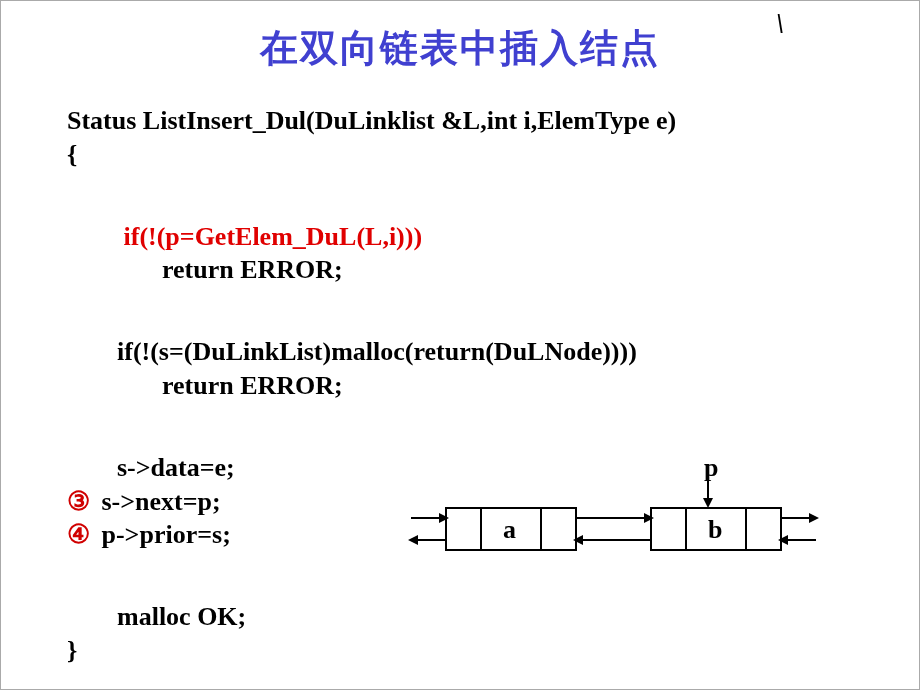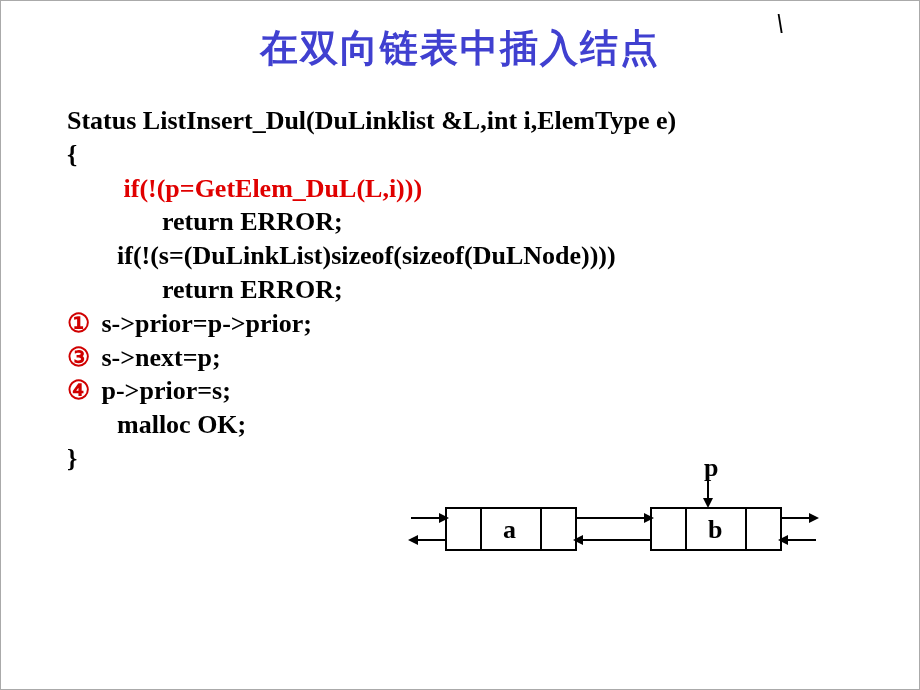--- a/index.html
+++ b/index.html
@@ -36,20 +36,21 @@
       padding-left: 66px;
       font-size: 26px;
       font-weight: bold;
       line-height: 1.3;
     }
     .line {
       white-space: pre;
     }
     .indent1 {
       padding-left: 50px;
+      margin-top: 48px;
     }
     .indent2 {
       padding-left: 95px;
     }
     .red {
       color: #e00000;
     }
     .marker {
       color: #d00000;
       font-family: Arial, sans-serif;
@@ -91,23 +92,23 @@
 
 <div class="backslash">\</div>
 
 <h1 class="title">在双向链表中插入结点</h1>
 
 <div class="code-block">
   <div class="line">Status ListInsert_Dul(DuLinklist &amp;L,int i,ElemType e)</div>
   <div class="line">{</div>
   <div class="line indent1 red"> if(!(p=GetElem_DuL(L,i)))</div>
   <div class="line indent2">return ERROR;</div>
-  <div class="line indent1">if(!(s=(DuLinkList)sizeof(sizeof(DuLNode))))</div>
+  <div class="line indent1">if(!(s=(DuLinkList)malloc(return(DuLNode))))</div>
   <div class="line indent2">return ERROR;</div>
-  <div class="line"><span class="marker">①</span><span> s-&gt;prior=p-&gt;prior;</span></div>
+  <div class="line indent1">s-&gt;data=e;</div>
   <div class="line"><span class="marker">③</span><span> s-&gt;next=p;</span></div>
   <div class="line"><span class="marker">④</span><span> p-&gt;prior=s;</span></div>
   <div class="line indent1">malloc OK;</div>
   <div class="line">}</div>
 </div>
 
 <div class="diagram">
   <svg viewBox="0 0 500 120">
 
     <text x="303" y="20" class="node-text">p</text>

